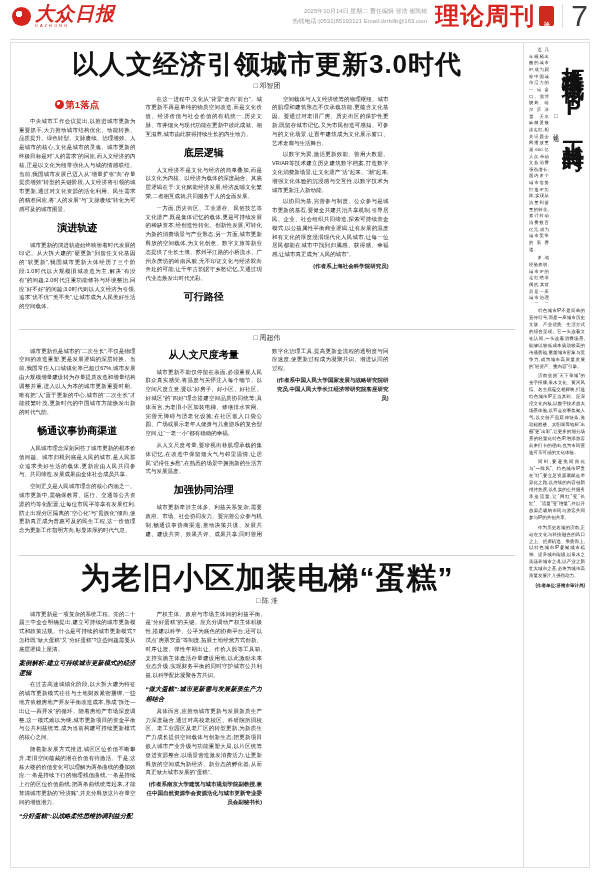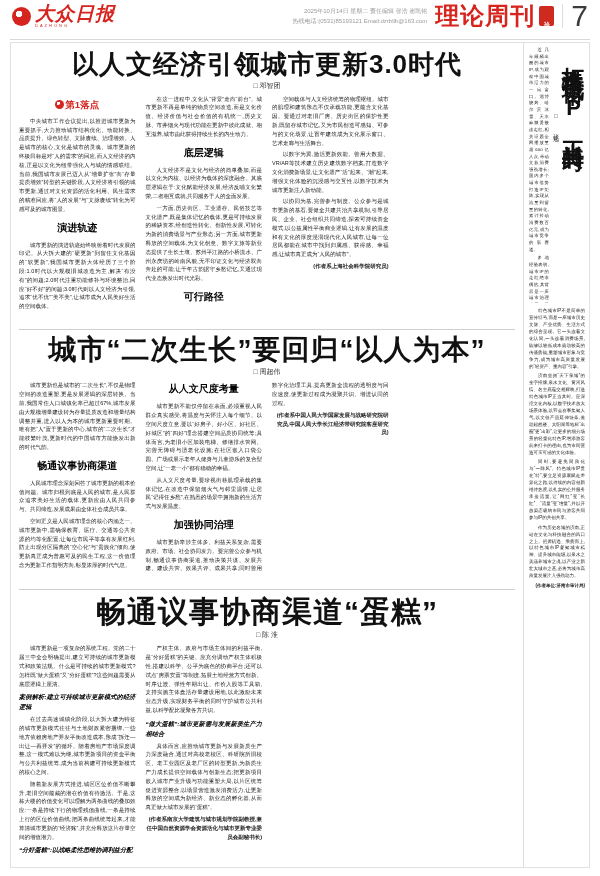--- a/index.html
+++ b/index.html
@@ -110,40 +110,39 @@
             <h3 class="sub">可行路径</h3>
             <p class="body-p">空间载体与人文经济统筹的物理枢纽。城市的肌理和建筑形态不仅承载功能,更蕴含文化基因。要通过对老旧厂房、历史街区的保护性更新,既留存城市记忆,又为市民创造可感知、可参与的文化场景,让百年建筑成为文化展示窗口、艺术走廊与生活舞台。</p>
             <p class="body-p">以数字为翼,激活更新效能。善用大数据、VR/AR等技术建立历史建筑数字档案,打造数字文化消费新场景,让文化遗产“活”起来、“潮”起来,增强文化体验的沉浸感与交互性,以数字技术为城市更新注入新动能。</p>
             <p class="body-p">以协同为基,完善参与制度。公众参与是城市更新的基石,要健全共建共治共享机制,引导居民、企业、社会组织共同缔造,探索可持续资金模式,以公益属性平衡商业逻辑,让有发展的温度和有文化的厚度浸润现代化人民城市,让每一位居民都能在城市中找到归属感、获得感、幸福感,让城市真正成为“人民的城市”。</p>
             <p class="note">(作者系上海社会科学院研究员)</p>
           </div>
       </div>
 
       <div class="art">
         <div class="a-head">
-          <h1 class="h1-a h1-b">城市“二次生长”要回归“以人为本”</h1>
           <div class="byline">□ 周超伟</div>
         </div>
         <div class="cols cols-4 body2">
             <p class="body-p">城市更新也是城市的“二次生长”,不仅是物理空间的改造重塑,更是发展逻辑的深层转换。当前,我国常住人口城镇化率已超过67%,城市发展由大规模增量建设转为存量提质改造和增量结构调整并重,进入以人为本的城市更新重要时期。唯有把“人”置于更新的中心,城市的“二次生长”才能枝繁叶茂,更新时代的中国城市方能焕发出新的时代气韵。</p>
             <h3 class="sub">畅通议事协商渠道</h3>
             <p class="body-p">人民城市理念深刻回答了城市更新的根本价值问题。城市归根到底是人民的城市,是人民群众追求美好生活的载体,更新应由人民共同参与、共同缔造,发展成果由全体社会成员共享。</p>
             <p class="body-p">空间正义是人民城市理念的核心内涵之一。城市更新中,需确保教育、医疗、交通等公共资源的均等化配置,让每位市民平等享有发展红利,防止出现分区隔离的“空心化”与“贵族化”倾向,使更新真正成为普惠可及的民生工程,这一价值理念为更新工作指明方向,彰显浓厚的时代气息。</p>
             <h3 class="sub">从人文尺度考量</h3>
             <p class="body-p">城市更新不能仅停留在表面,必须重视人民群众真实感受,将温度与关怀注入每个细节。以空间尺度立意,要以“好房子、好小区、好社区、好城区”的“四好”理念搭建空间品质协同统筹;具体而言,为老旧小区加装电梯、修缮排水管网、完善无障碍与适老化设施;在社区嵌入口袋公园、广场或展示老年人健身与儿童游乐的复合型空间,让“一老一小”都有稳稳的幸福。</p>
             <p class="body-p">从人文尺度考量,要珍视街巷肌理承载的集体记忆,在改造中保留烟火气与邻里温情,让居民“记得住乡愁”,在熟悉的场景中拥抱新的生活方式与发展温度。</p>
             <h3 class="sub">加强协同治理</h3>
             <p class="body-p">城市更新牵涉主体多、利益关系复杂,需要政府、市场、社会协同发力。要完善公众参与机制,畅通议事协商渠道,推动决策共谋、发展共建、建设共管、效果共评、成果共享;同时善用数字化治理工具,提高更新全流程的透明度与回应速度,使更新过程成为凝聚共识、增进认同的过程。</p>
             <p class="note">(作者系中国人民大学国家发展与战略研究院研究员,中国人民大学长江经济带研究院客座研究员)</p>
           </div>
       </div>
 
       <div class="art">
         <div class="a-head">
-          <h1 class="h1-a h1-c">畅通议事协商渠道“蛋糕”</h1>
+          <h1 class="h1-a h1-c">为老旧小区加装电梯“蛋糕”</h1>
           <div class="byline">□ 陈 淮</div>
         </div>
         <div class="cols cols-4 body3">
             <p class="body-p">城市更新是一项复杂的系统工程。党的二十届三中全会明确提出,建立可持续的城市更新模式和政策法规。什么是可持续的城市更新模式?怎样既“做大蛋糕”又“分好蛋糕”?这些问题需要从底层逻辑上厘清。</p>
             <h3 class="sub3">案例解析:建立可持续城市更新模式的经济逻辑</h3>
             <p class="body-p">在过去高速城镇化阶段,以大拆大建为特征的城市更新模式往往与土地财政紧密捆绑,一些地方依赖房地产开发平衡改造成本,形成“拆迁—出让—再开发”的循环。随着房地产市场深度调整,这一模式难以为继,城市更新项目的资金平衡与公共利益统筹,成为当前构建可持续更新模式的核心之问。</p>
             <p class="body-p">随着新发展方式推进,城区区位价值不断攀升,老旧空间蕴藏的潜在价值有待激活。于是,这栋大楼的价值变化可以理解为两条曲线的叠加效应:一条是持续下行的物理残值曲线,一条是持续上行的区位价值曲线;把两条曲线统筹起来,才能算清城市更新的“经济账”,并充分释放这片存量空间的增值潜力。</p>
             <h3 class="sub3">“分好蛋糕”:以战略柔性思维协调利益分配</h3>
             <p class="body-p">产权主体、政府与市场主体间的利益平衡,是“分好蛋糕”的关键。应充分调动产权主体积极性,搭建以科学、公平为底色的协商平台;还可以试点“房票安置”等制度,拓展土地经营方式创新、时序让渡、弹性年期出让、作价入股等工具箱,支持实施主体盘活存量建设用地,以此激励未来业态升级,实现财务平衡的同时守护城市公共利益,以科学配比凝聚各方共识。</p>
             <h3 class="sub3">“做大蛋糕”:城市更新需与发展新质生产力相结合</h3>

